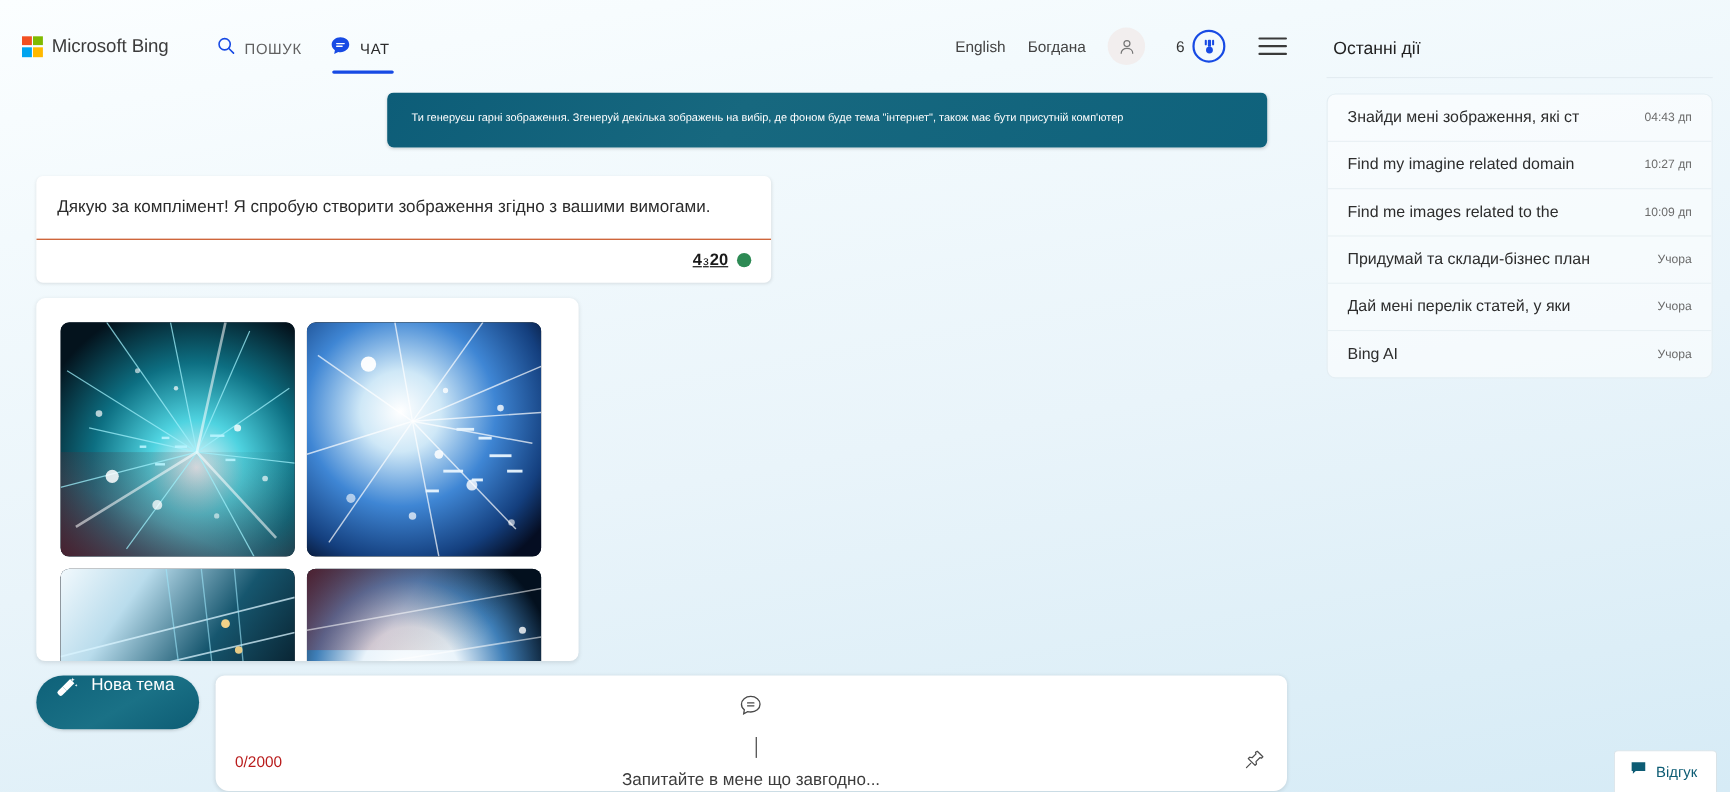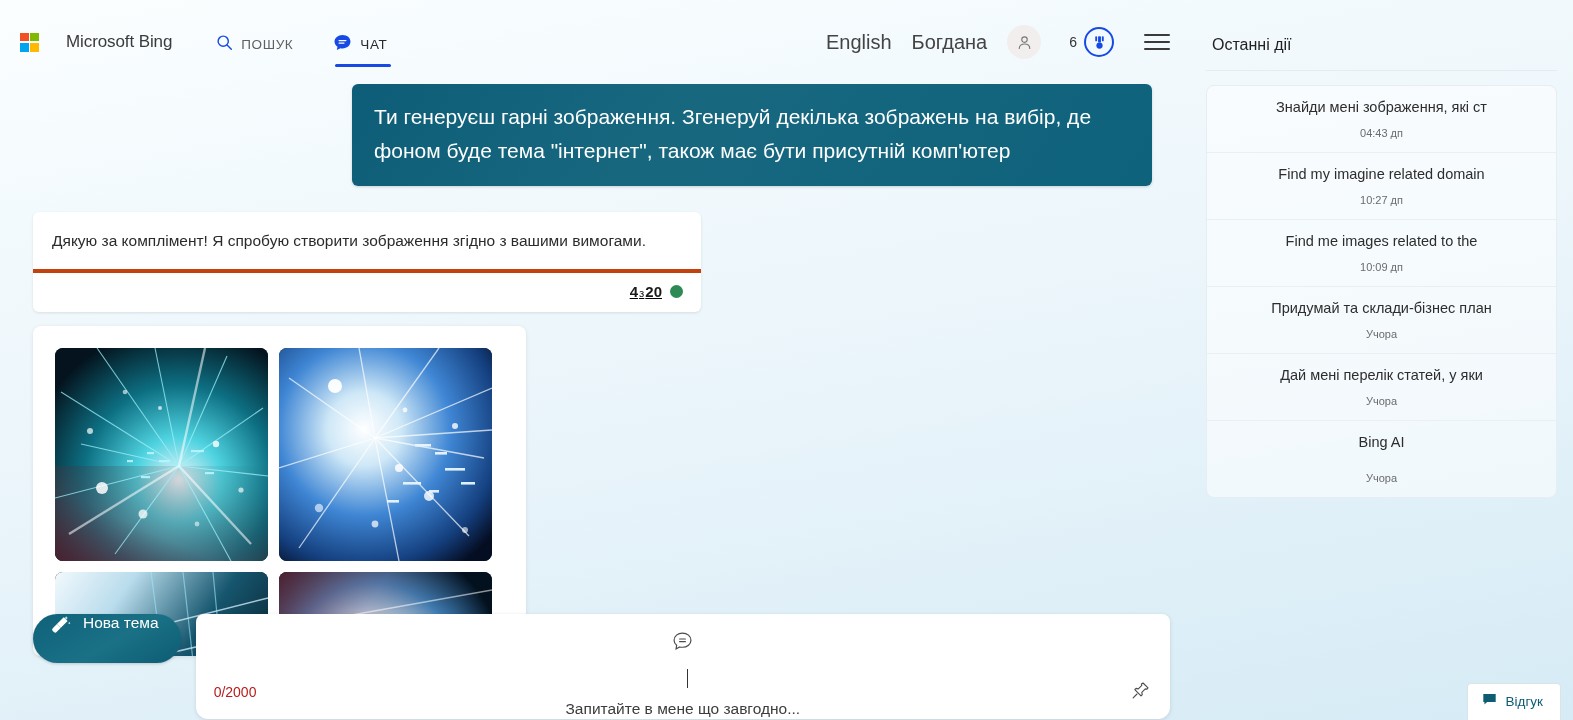--- a/index.html
+++ b/index.html
@@ -25,21 +25,21 @@
     height: 84px;
     display: flex;
     align-items: center;
     padding-left: 20px;
     z-index: 20;
   }
 
   .brand {
     display: flex;
     align-items: center;
-    gap: 27px;
+    gap: 8px;
     cursor: pointer;
   }
   .ms-logo {
     width: 19px; height: 19px;
     display: grid;
     grid-template-columns: 1fr 1fr;
     grid-template-rows: 1fr 1fr;
     gap: 1.5px;
   }
   .ms-logo i { display: block; }
@@ -50,21 +50,21 @@
   .brand-text {
     font-size: 17px;
     color: #3b3b3b;
     letter-spacing: -0.1px;
     white-space: nowrap;
   }
 
   .nav-tabs {
     display: flex;
     align-items: flex-end;
-    gap: 40px;
+    gap: 26px;
     margin-left: 44px;
     height: 100%;
   }
   .tab {
     display: flex;
     align-items: center;
     gap: 8px;
     height: 100%;
     position: relative;
     cursor: pointer;
@@ -88,21 +88,21 @@
   }
 
   .header-right {
     margin-left: auto;
     display: flex;
     align-items: center;
     gap: 0;
     padding-right: 20px;
   }
   .hr-link {
-    font-size: 20px;
+    font-size: 14px;
     color: #444;
     cursor: pointer;
     padding: 6px 10px;
     white-space: nowrap;
   }
   .avatar-btn {
     width: 34px; height: 34px;
     border-radius: 50%;
     background: #f2eeee;
     display: flex;
@@ -155,40 +155,40 @@
   }
 
   .msg-user {
     margin-left: auto;
     margin-right: 18px;
     width: 800px;
     background: linear-gradient(125deg, #0d5d78 0%, #17687f 40%, #0f627c 100%);
     color: #ffffff;
     border-radius: 6px 6px 6px 6px;
     padding: 16px 22px 18px 22px;
-    font-size: 21px;
+    font-size: 10px;
     line-height: 1.62;
     box-shadow: 0 1px 3px rgba(0,0,0,0.16);
   }
 
   .msg-bot {
     margin-top: 26px;
     margin-left: 13px;
     width: 668px;
     background: #ffffff;
     border-radius: 6px;
     box-shadow: 0 1px 3px rgba(0,0,0,0.10);
     overflow: hidden;
   }
   .msg-bot-text {
     padding: 17px 18px 17px 19px;
     font-size: 15.5px;
     color: #2b2b2b;
     line-height: 1.5;
-    border-bottom: 4px solid #c2410c;
+    border-bottom: 1px solid #c2410c;
   }
   .msg-bot-footer {
     display: flex;
     align-items: center;
     justify-content: flex-end;
     gap: 8px;
     padding: 10px 18px 12px 18px;
     text-decoration: underline;
   }
   .turn-counter {
@@ -256,21 +256,20 @@
     overflow: hidden;
   }
   .history-item {
     display: flex;
     align-items: center;
     justify-content: space-between;
     gap: 12px;
     padding: 13px 18px 13px 18px;
     border-bottom: 1px solid #e8f0f4;
     cursor: pointer;
-    flex-direction: column;
   }
   .history-item:last-child { border-bottom: none; gap: 22px; }
   .hi-label {
     font-size: 14.5px;
     color: #2d2d2d;
     white-space: nowrap;
     overflow: hidden;
     text-overflow: clip;
   }
   .hi-time {

